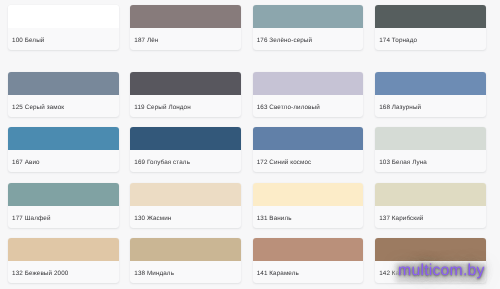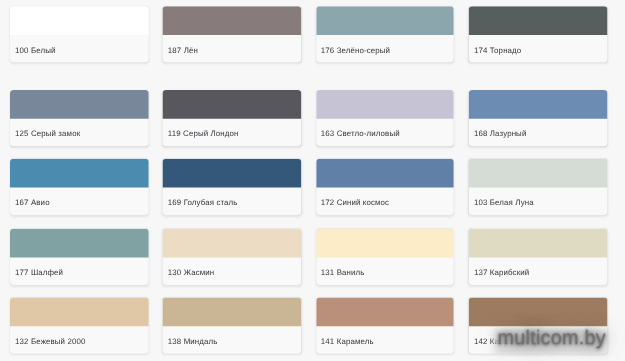--- a/index.html
+++ b/index.html
@@ -28,21 +28,21 @@
     letter-spacing:.1px; white-space:nowrap;
   }
   .watermark-plate {
     position:absolute; left:392px; top:262.5px; width:94px; height:20px;
     background:linear-gradient(to right, rgba(225,225,225,0) 0%, rgba(222,222,222,.85) 8%, rgba(224,224,224,.9) 92%, rgba(226,226,226,.5) 100%);
     filter:blur(1.2px);
   }
   .watermark {
     position:absolute; left:398px; top:260.8px;
     font-family:"Liberation Sans", sans-serif; font-weight:400;
-    font-size:15.85px; line-height:20px; color:#737373; letter-spacing:.2px;
+    font-size:15.85px; line-height:20px; color:#8b5cf6; letter-spacing:.2px;
     white-space:nowrap;
     text-shadow:0 1px 2px rgba(75,75,75,.7), 0 0 3px rgba(95,95,95,.65),
                 0 1px 6px rgba(110,110,110,.72), 0 0 10px rgba(120,120,120,.68),
                 0 0 16px rgba(135,135,135,.6);
   }
 </style>
 </head>
 <body>
 
 <div id="stage">

